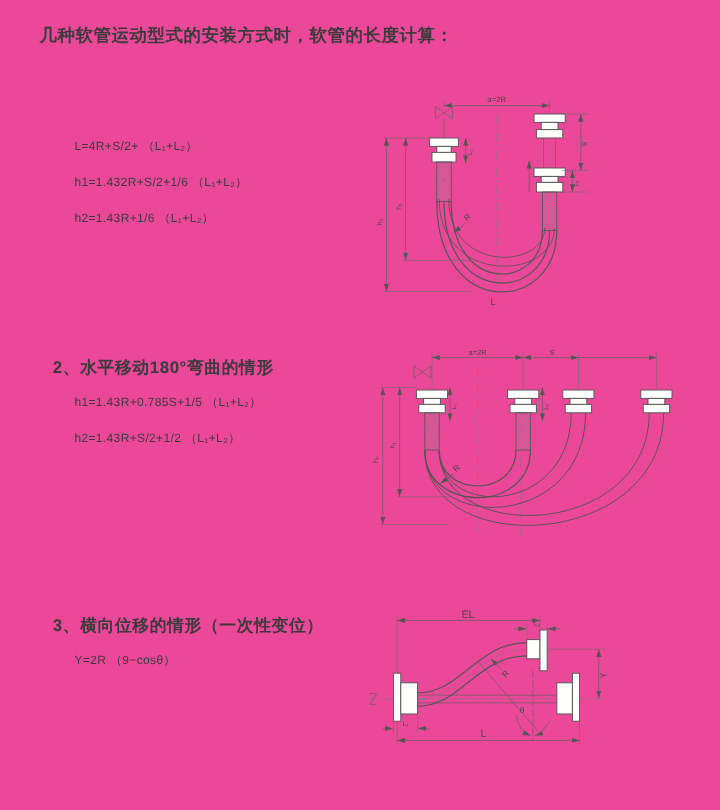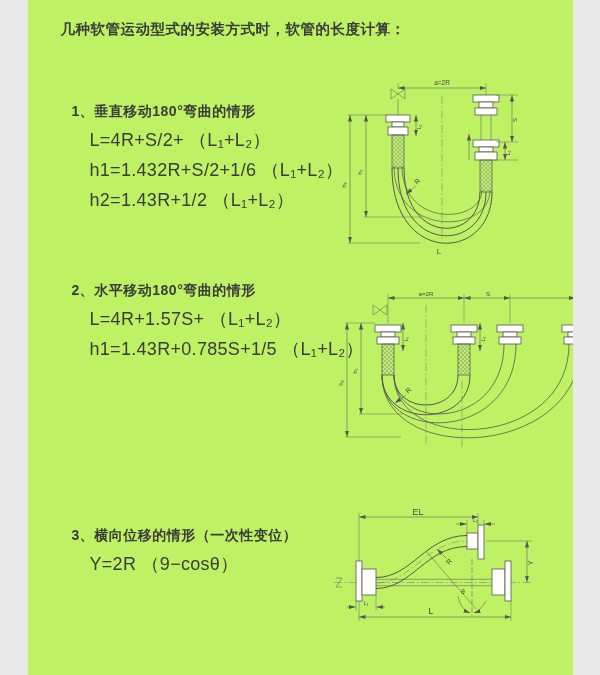--- a/index.html
+++ b/index.html
@@ -1,63 +1,62 @@
 <!DOCTYPE html>
 <html><head>
 <meta charset="utf-8">
 <style>
   html,body{margin:0;padding:0;background:#e8e8e8;}
   .page{
-    position:relative;width:545px;height:675px;margin:0 auto;
-    background:#bef264;overflow:hidden;
+    position:relative;width:600px;height:675px;margin:0 auto;
+    background:#ec4899;overflow:hidden;
     font-family:"Liberation Sans","DejaVu Sans",sans-serif;
     color:#3b3b3b;
   }
   .doc-title{
     position:absolute;left:33px;top:20px;
     font-size:14.5px;font-weight:bold;letter-spacing:.5px;white-space:nowrap;
   }
   .section{position:absolute;left:44px;}
-  .sec1{top:103px;} .sec2{top:282px;} .sec3{top:527px;}
+  .sec1{top:103px;} .sec2{top:298px;} .sec3{top:513px;}
   .sec-heading{font-size:14px;font-weight:bold;letter-spacing:.5px;white-space:nowrap;}
   .formulas{margin:9px 0 0 18px;}
-  .formula{font-size:18px;line-height:21px;margin:0 0 9px 0;white-space:nowrap;letter-spacing:.3px;}
+  .formula{font-size:10px;line-height:21px;margin:0 0 9px 0;white-space:nowrap;letter-spacing:.3px;}
   .diagram{position:absolute;}
   .dg1{left:300px;top:70px;}
   .dg2{left:303px;top:283px;}
   .dg3{left:298px;top:503px;}
   svg text{font-family:"Liberation Sans","DejaVu Sans",sans-serif;fill:#474747;}
   svg .dim{stroke:#5f5f5f;stroke-width:.6;fill:none;}
   svg .ext{stroke:#6b6b6b;stroke-width:.5;fill:none;}
   svg .cl{stroke:#7a7a7a;stroke-width:.55;fill:none;stroke-dasharray:8 2.5 1.5 2.5;}
   svg .hose{stroke:#555;stroke-width:1;fill:none;}
   svg .fit{stroke:#555;stroke-width:.8;fill:#fffffe;}
   svg .thin{stroke:#5f5f5f;stroke-width:.55;fill:none;}
 </style>
 </head>
 <body>
 
 <div class="page">
 
   <div class="doc-title">几种软管运动型式的安装方式时，软管的长度计算：</div>
 
   <div class="section sec1">
-    <div class="sec-heading">1、垂直移动180°弯曲的情形</div>
     <div class="formulas">
       <div class="formula">L=4R+S/2+ （L₁+L₂）</div>
       <div class="formula">h1=1.432R+S/2+1/6 （L₁+L₂）</div>
-      <div class="formula">h2=1.43R+1/2 （L₁+L₂）</div>
+      <div class="formula">h2=1.43R+1/6 （L₁+L₂）</div>
     </div>
   </div>
 
   <div class="section sec2">
     <div class="sec-heading">2、水平移动180°弯曲的情形</div>
     <div class="formulas">
-      <div class="formula">L=4R+1.57S+ （L₁+L₂）</div>
       <div class="formula">h1=1.43R+0.785S+1/5 （L₁+L₂）</div>
+      <div class="formula">h2=1.43R+S/2+1/2 （L₁+L₂）</div>
     </div>
   </div>
 
   <div class="section sec3">
     <div class="sec-heading">3、横向位移的情形（一次性变位）</div>
     <div class="formulas">
       <div class="formula">Y=2R （9−cosθ）</div>
     </div>
   </div>
 

